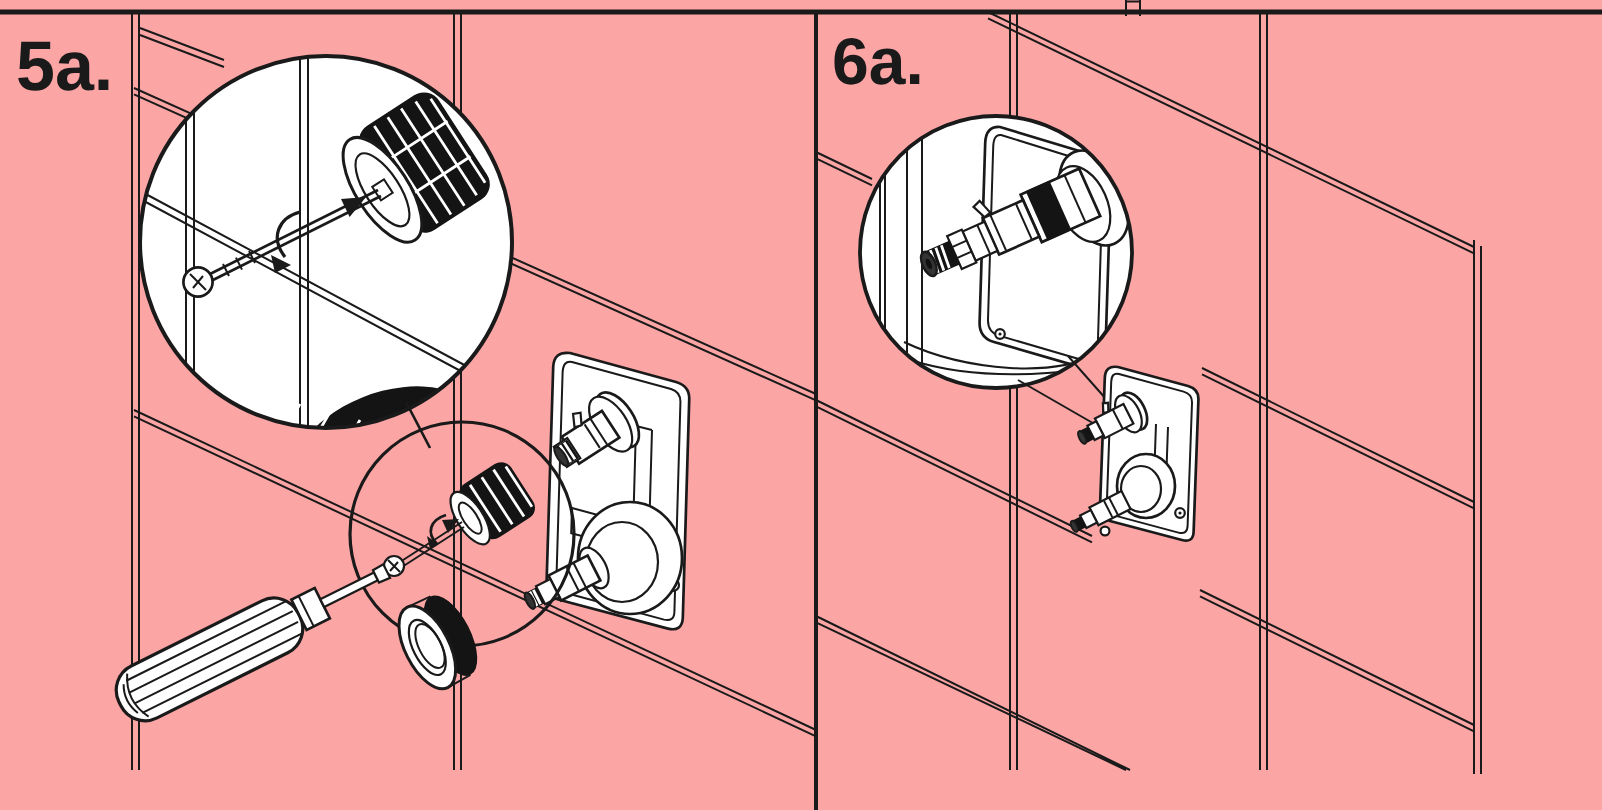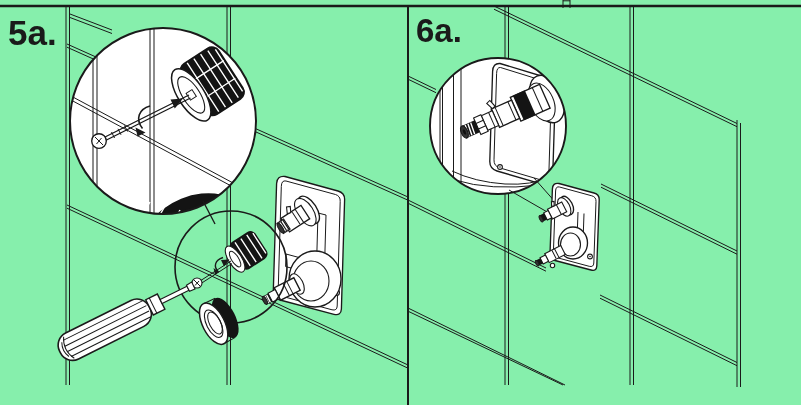--- a/index.html
+++ b/index.html
@@ -1,16 +1,16 @@
 <!DOCTYPE html>
 <html><head>
 <meta charset="utf-8">
 <style>
   html,body{margin:0;padding:0;background:#ffffff;}
-  #stage{position:relative;width:801px;height:405px;background:#86efac;overflow:hidden;
+  #stage{position:relative;width:801px;height:405px;background:#fca5a5;overflow:hidden;
          font-family:"Liberation Sans", sans-serif;}
   svg{display:block;}
   .thin{stroke:#1a1a1a;stroke-width:1;fill:none;}
   .md{stroke:#1a1a1a;stroke-width:1.35;fill:none;}
   .wf{fill:#ffffff;stroke:#1a1a1a;stroke-width:1.35;}
   .wf2{fill:#ffffff;stroke:#1a1a1a;stroke-width:1.1;}
   .dk{fill:#141414;stroke:none;}
   .wslit{stroke:#ffffff;stroke-width:1.4;fill:none;}
   .lbl{font-weight:bold;fill:#1a1a1a;}
 </style>

